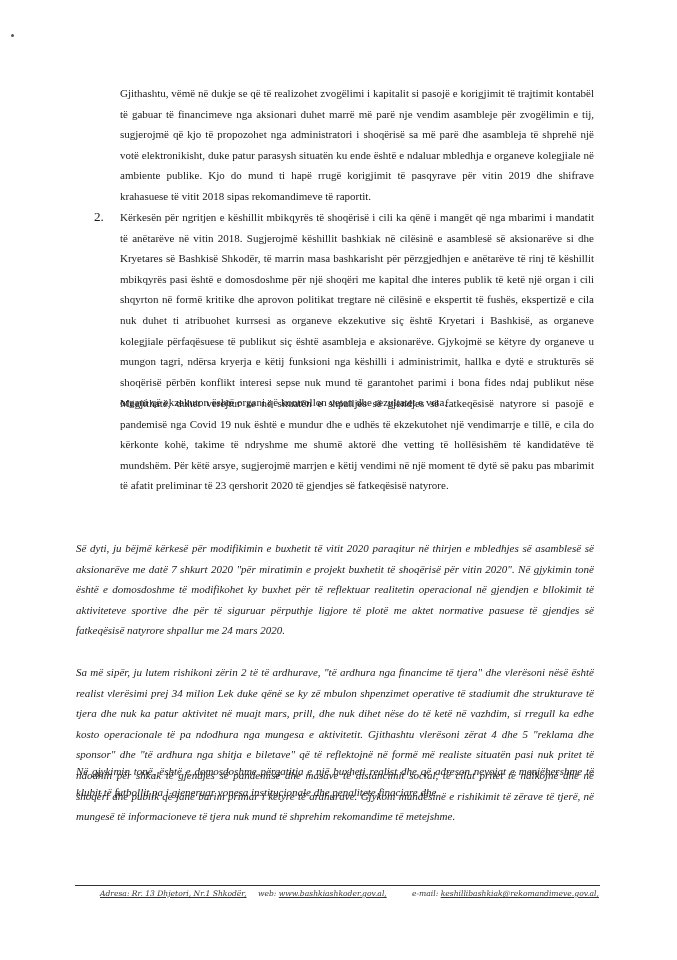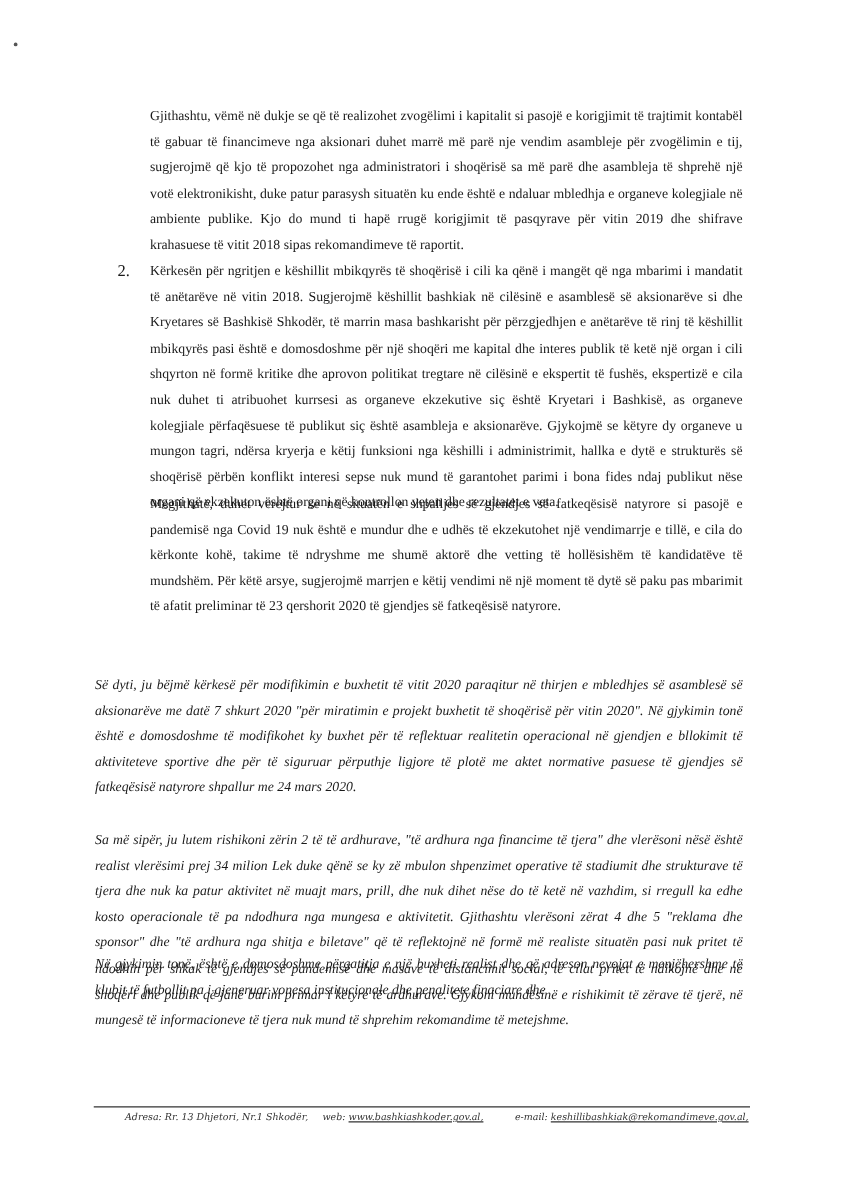--- a/index.html
+++ b/index.html
@@ -31,21 +31,21 @@
 <p class="para p-indent" style="top:393px;">Megjithatë, duhet verejtur se në situatën e shpalljes së gjendjes së fatkeqësisë natyrore si pasojë e pandemisë nga Covid 19 nuk është e mundur dhe e udhës të  ekzekutohet një vendimarrje e tillë, e cila do kërkonte kohë, takime të ndryshme me shumë aktorë dhe vetting të hollësishëm të kandidatëve të mundshëm. Për këtë arsye, sugjerojmë marrjen e këtij vendimi në një moment të dytë së paku pas mbarimit të afatit preliminar të 23 qershorit 2020 të gjendjes së fatkeqësisë natyrore.</p>
 
 <p class="para p-full" style="top:538px;">Së dyti, ju bëjmë kërkesë për modifikimin e buxhetit të vitit 2020 paraqitur në thirjen e mbledhjes së asamblesë së aksionarëve me datë 7 shkurt 2020 "për miratimin e projekt buxhetit të shoqërisë për vitin 2020". Në gjykimin tonë është e domosdoshme të modifikohet ky buxhet për të reflektuar realitetin operacional në gjendjen e bllokimit të aktiviteteve sportive dhe për të siguruar përputhje ligjore të plotë me aktet normative pasuese të gjendjes së fatkeqësisë natyrore shpallur me 24 mars 2020.</p>
 
 <p class="para p-full" style="top:662px;">Sa më sipër, ju lutem rishikoni zërin 2 të të ardhurave, "të ardhura nga financime të tjera" dhe vlerësoni nësë është realist vlerësimi prej 34 milion Lek duke qënë se ky zë mbulon shpenzimet operative të stadiumit dhe strukturave të tjera dhe nuk ka patur aktivitet në muajt mars, prill, dhe nuk dihet nëse do të ketë në vazhdim, si rregull ka edhe kosto operacionale të pa ndodhura nga mungesa e aktivitetit. Gjithashtu vlerësoni zërat 4 dhe 5 "reklama dhe sponsor" dhe "të ardhura nga shitja e biletave" që të reflektojnë në formë më realiste situatën pasi nuk pritet të ndodhin për shkak të gjendjes së pandemisë dhe masave të distancimit social, të cilat pritet të ndikojnë dhe në shoqëri dhe publik që janë burim primar i këtyre të ardhurave. Gjykoni mundësinë e rishikimit të zërave të tjerë, në mungesë të informacioneve të tjera nuk mund të shprehim rekomandime të metejshme.</p>
 
 <p class="para p-full" style="top:761px;">Në gjykimin tonë, është e domosdoshme përgatitja e një buxheti realist dhe që adreson nevojat e menjëhershme të klubit të futbollit pa i gjeneruar vonesa institucionale dhe penalitete finaciare dhe</p>
 
 <div class="footer-rule"></div>
 
-<span class="footer" style="left:100px;">Adresa: Rr. 13 Dhjetori, Nr.1 Shkodër,</span>
+<span class="footer" style="left:100px;text-decoration:underline;">Adresa: Rr. 13 Dhjetori, Nr.1 Shkodër,</span>
 <span class="footer" style="left:258px;">
   <span>web:</span>
   <span class="lnk">www.bashkiashkoder.gov.al,</span>
 </span>
 <span class="footer" style="left:412px;">
   <span>e-mail:</span>
   <span class="lnk">keshillibashkiak@rekomandimeve.gov.al,</span>
 </span>
 
 </body></html>

